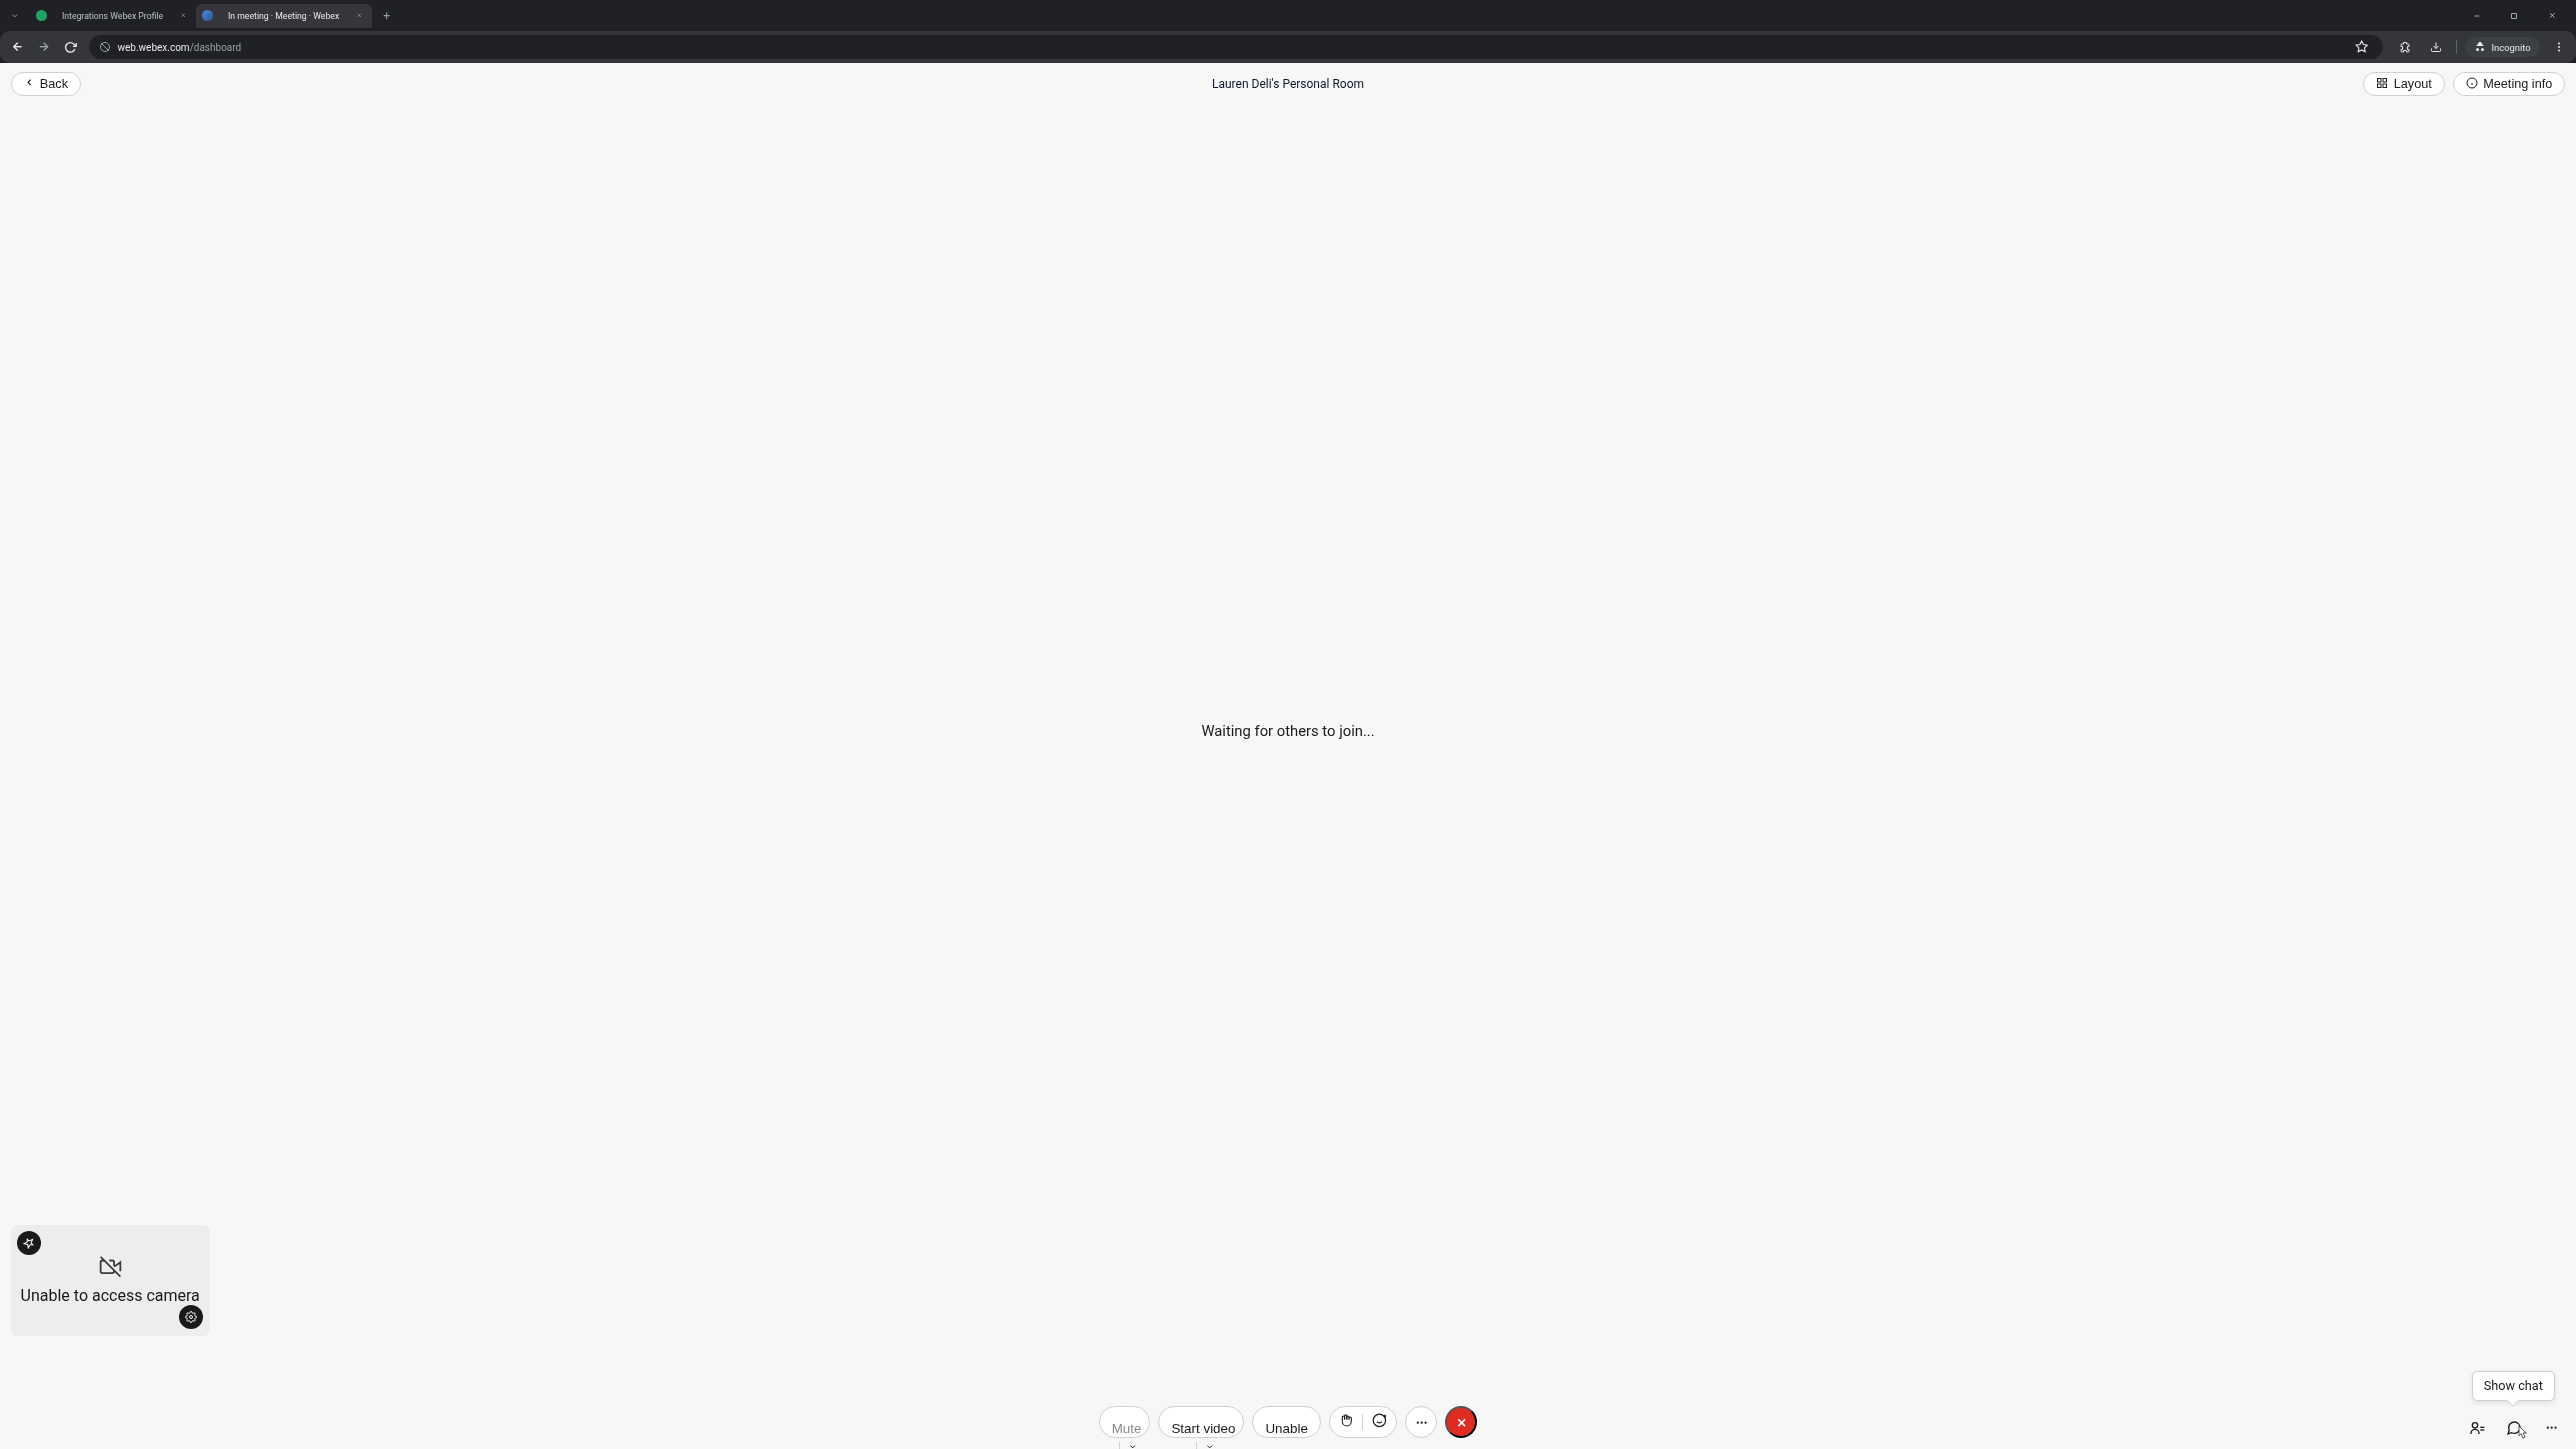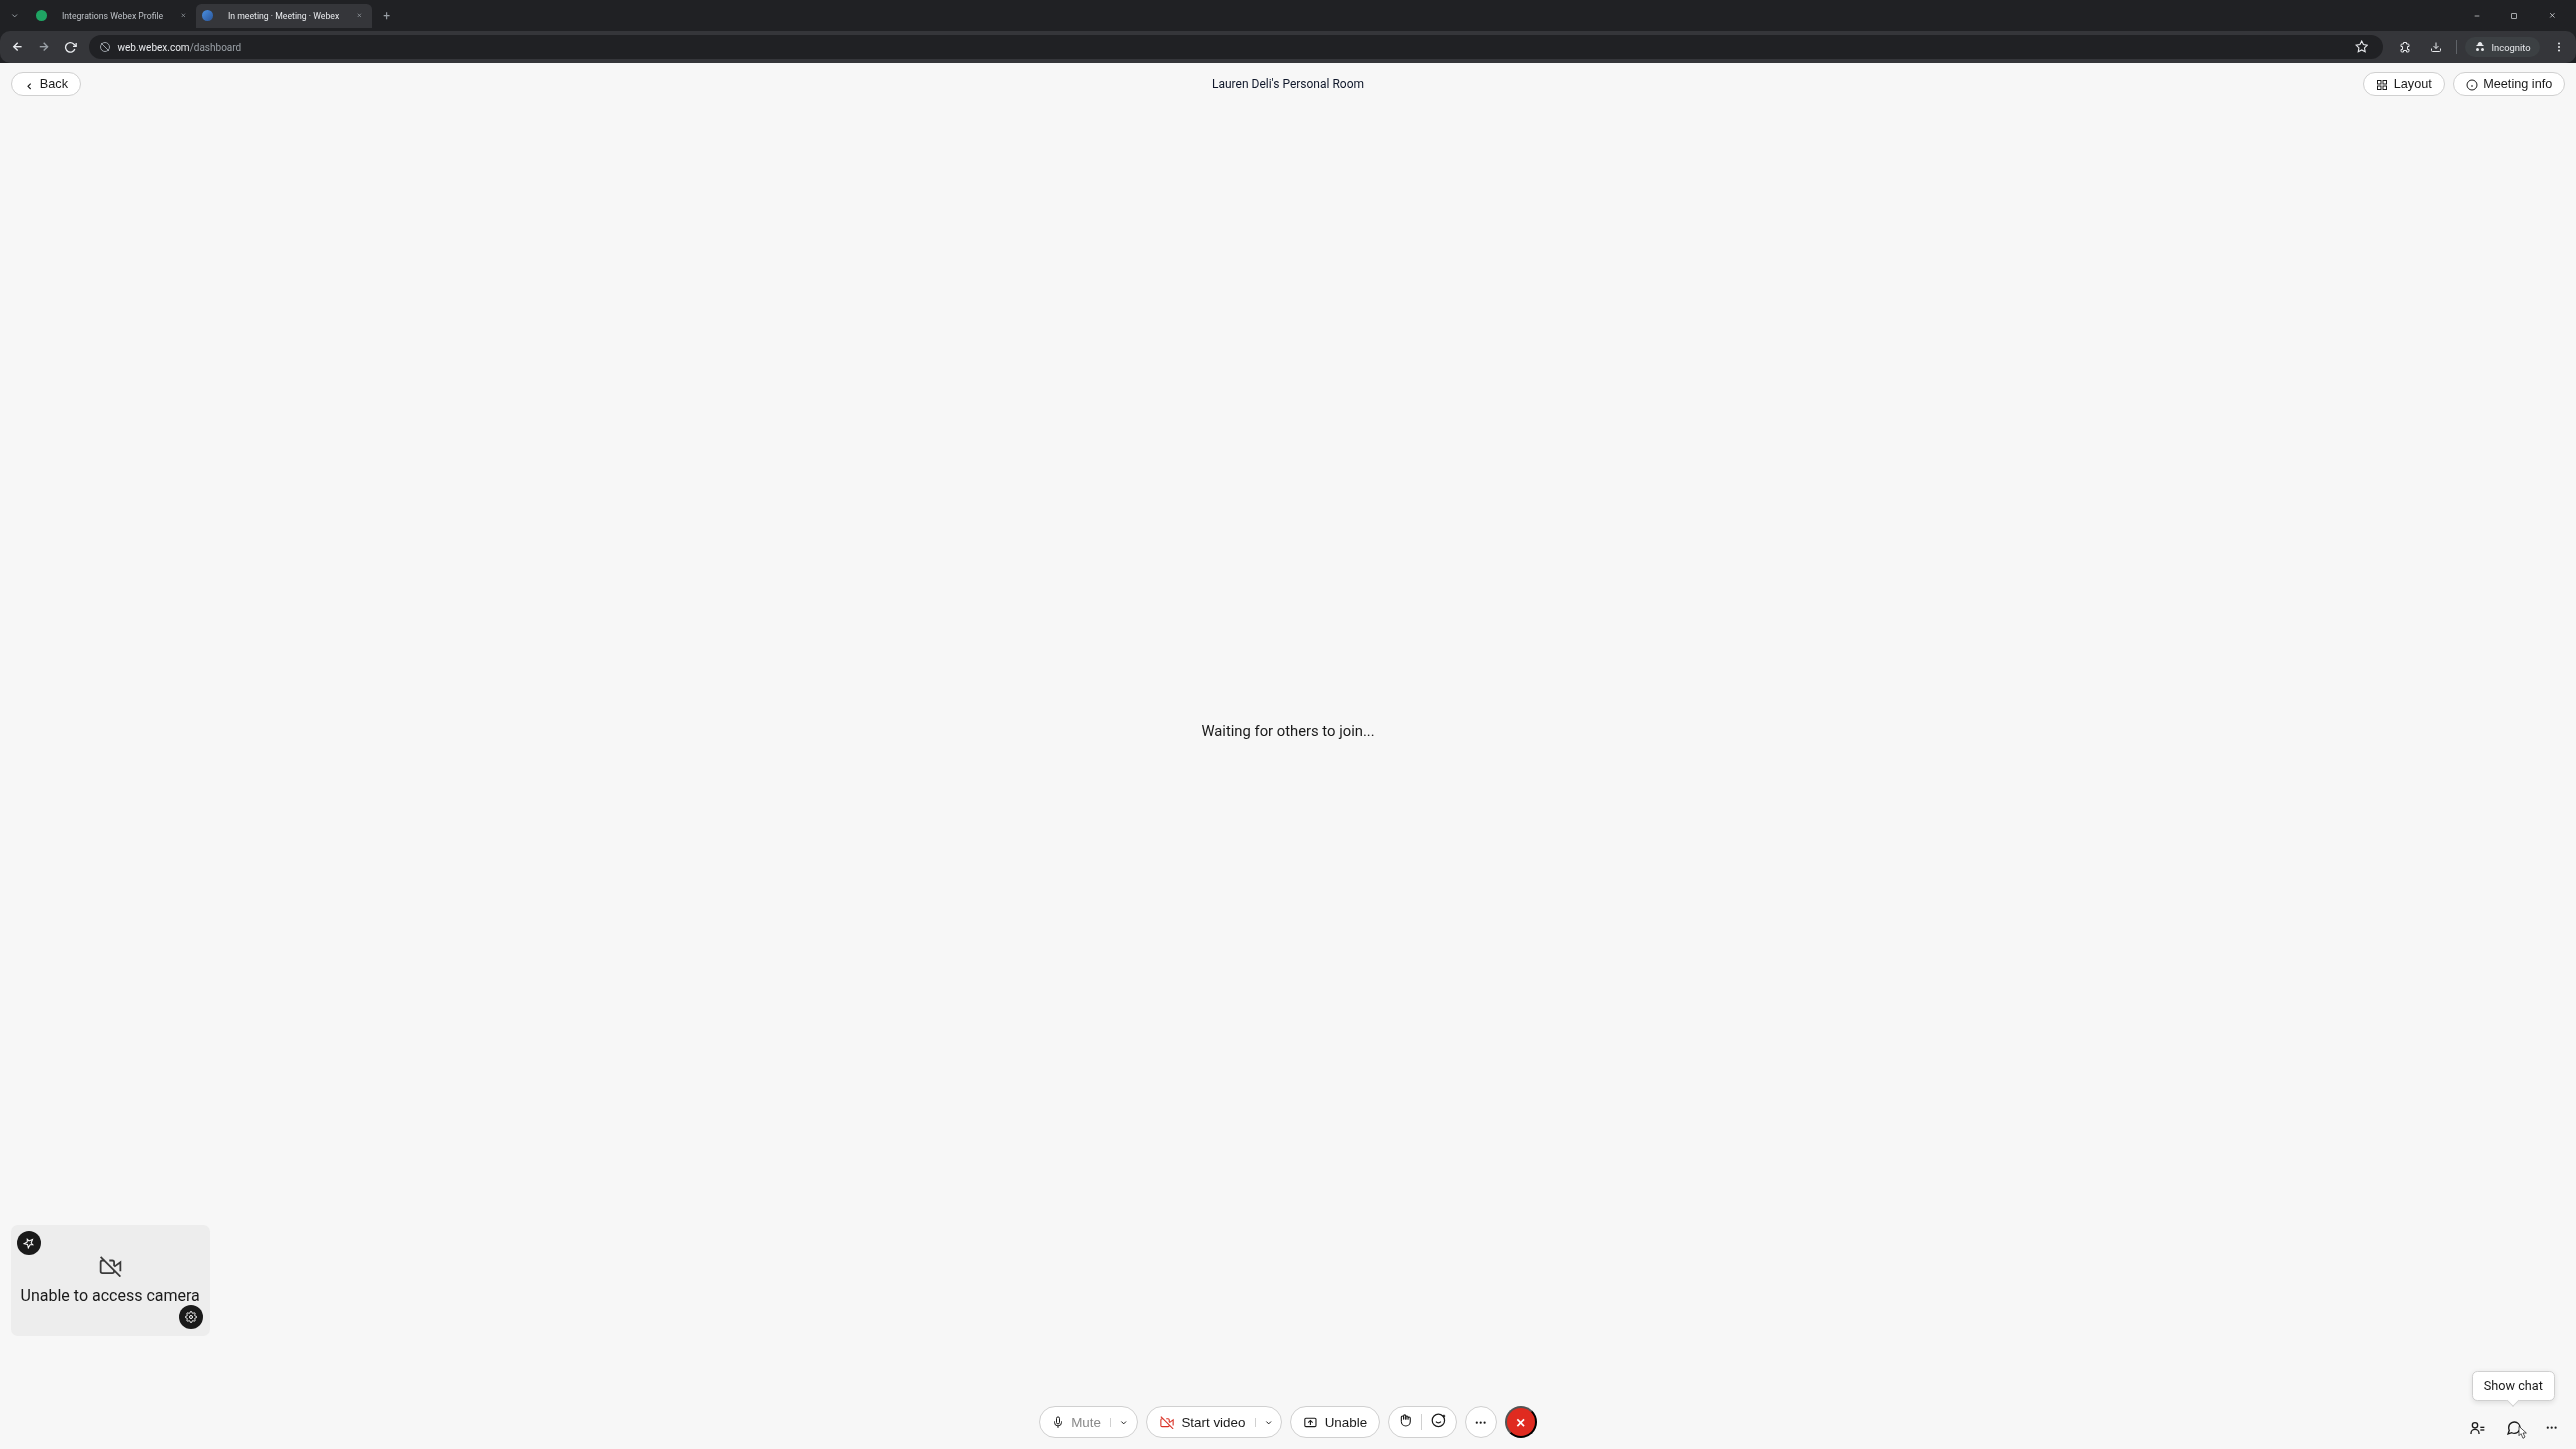--- a/index.html
+++ b/index.html
@@ -199,21 +199,21 @@
     }
     
     .top-bar {
       display: flex;
       align-items: center;
       justify-content: space-between;
       padding: 9.4px 10.7px;
     }
     .pill-btn {
       display: inline-flex;
-      align-items: flex-end;
+      align-items: flex-start;
       gap: 5.4px;
       background: #fff;
       border: 0.7px solid #d0d0d0;
       border-radius: 670px;
       padding: 4px 12px;
       font-size: 12.7px;
       color: #1a1a1a;
       cursor: pointer;
     }
     .top-center {
@@ -302,20 +302,21 @@
       align-items: center;
       gap: 6.7px;
       background: #fff;
       border: 0.7px solid #d0d0d0;
       border-radius: 670px;
       padding: 6.7px 12px;
       font-size: 13.4px;
       color: #1a1a1a;
       cursor: pointer;
       height: 32px;
+      flex-direction: column;
     }
     .control-btn.split {
       padding-right: 8px;
     }
     .control-caret {
       border-left: 0.7px solid #d0d0d0;
       padding-left: 8px;
       margin-left: 2.7px;
       display: flex;
       align-items: center;

